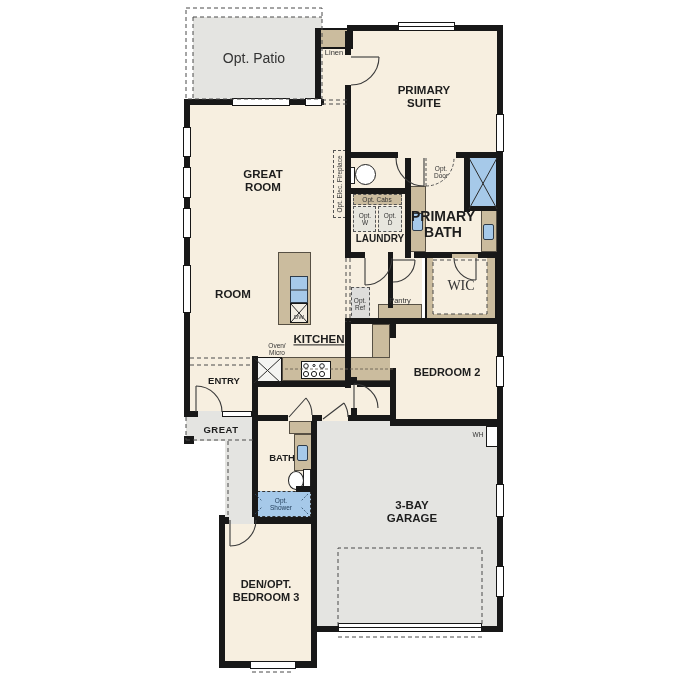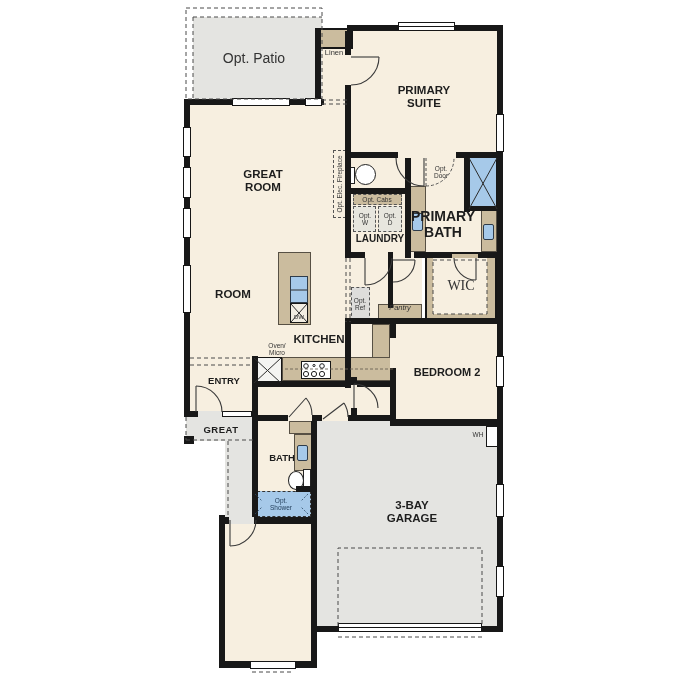--- a/index.html
+++ b/index.html
@@ -216,30 +216,31 @@
         <circle cx="314" cy="374" r="2.6"></circle>
         <circle cx="322" cy="374" r="2.6"></circle>
     </g>
   </svg>
 
   <div class="lbl sm" style="left:254px;top:58px;white-space:nowrap;">Opt. Patio</div>
   <div class="lbl sm" style="left:334px;top:53px;white-space:nowrap;font-size:7.5px;">Linen</div>
   <div class="lbl b" style="left:424px;top:97px;width:88px;font-size:11.5px;">PRIMARY SUITE</div>
   <div class="lbl b" style="left:263px;top:181px;width:60px;font-size:11.5px;">GREAT ROOM</div>
   <div class="lbl b" style="left:233px;top:295px;white-space:nowrap;font-size:11.5px;">ROOM</div>
-  <div class="lbl b" style="left:319px;top:340px;white-space:nowrap;font-size:11.5px;">KITCHEN</div>
+  <div class="lbl b" style="left:319px;top:340px;white-space:nowrap;font-size:11.5px;text-decoration:underline;">KITCHEN</div>
   <div class="lbl b" style="left:380px;top:239px;white-space:nowrap;font-size:10px;">LAUNDRY</div>
   <div class="lbl b" style="left:443px;top:224px;width:64px;font-size:14px;">PRIMARY BATH</div>
   <div class="lbl sm" style="left:461px;top:286px;white-space:nowrap;font-family:Liberation Serif, serif;">WIC</div>
   <div class="lbl b" style="left:447px;top:372px;white-space:nowrap;font-size:11px;">BEDROOM 2</div>
   <div class="lbl b" style="left:224px;top:381px;white-space:nowrap;font-size:9.5px;">ENTRY</div>
   <div class="lbl b" style="left:221px;top:430px;white-space:nowrap;font-size:9.5px;letter-spacing:.5px;">GREAT</div>
   <div class="lbl b" style="left:282px;top:458px;white-space:nowrap;font-size:9.5px;">BATH</div>
   <div class="lbl b" style="left:412px;top:512px;width:62px;font-size:11.5px;">3-BAY GARAGE</div>
-  <div class="lbl sm" style="left:400px;top:308px;white-space:nowrap;font-size:7.5px;font-style:italic;">Pantry</div>
+  <div class="lbl b" style="left:266px;top:591px;width:105px;font-size:11px;">DEN/OPT. BEDROOM 3</div>
+  <div class="lbl sm" style="left:400px;top:301px;white-space:nowrap;font-size:7.5px;">Pantry</div>
   <div class="lbl xs" style="left:377px;top:200px;white-space:nowrap;">Opt. Cabs</div>
   <div class="lbl xs" style="left:365px;top:219px;width:16px;">Opt. W</div>
   <div class="lbl xs" style="left:390px;top:219px;width:16px;">Opt. D</div>
   <div class="lbl xs" style="left:441px;top:172px;width:26px;">Opt. Door</div>
   <div class="lbl xs" style="left:360px;top:304px;width:18px;">Opt. Ref</div>
   <div class="lbl xs" style="left:277px;top:349px;width:32px;">Oven/ Micro</div>
   <div class="lbl xs" style="left:299px;top:317px;white-space:nowrap;font-size:6px;">DW</div>
   <div class="lbl xs" style="left:478px;top:435px;white-space:nowrap;">WH</div>
   <div class="lbl xs" style="left:281px;top:504px;width:34px;color:#1f3a57;">Opt. Shower</div>
   <div class="lbl xs" style="left:340px;top:184px;white-space:nowrap;transform:translate(-50%,-50%) rotate(-90deg);">Opt. Elec. Fireplace</div>

